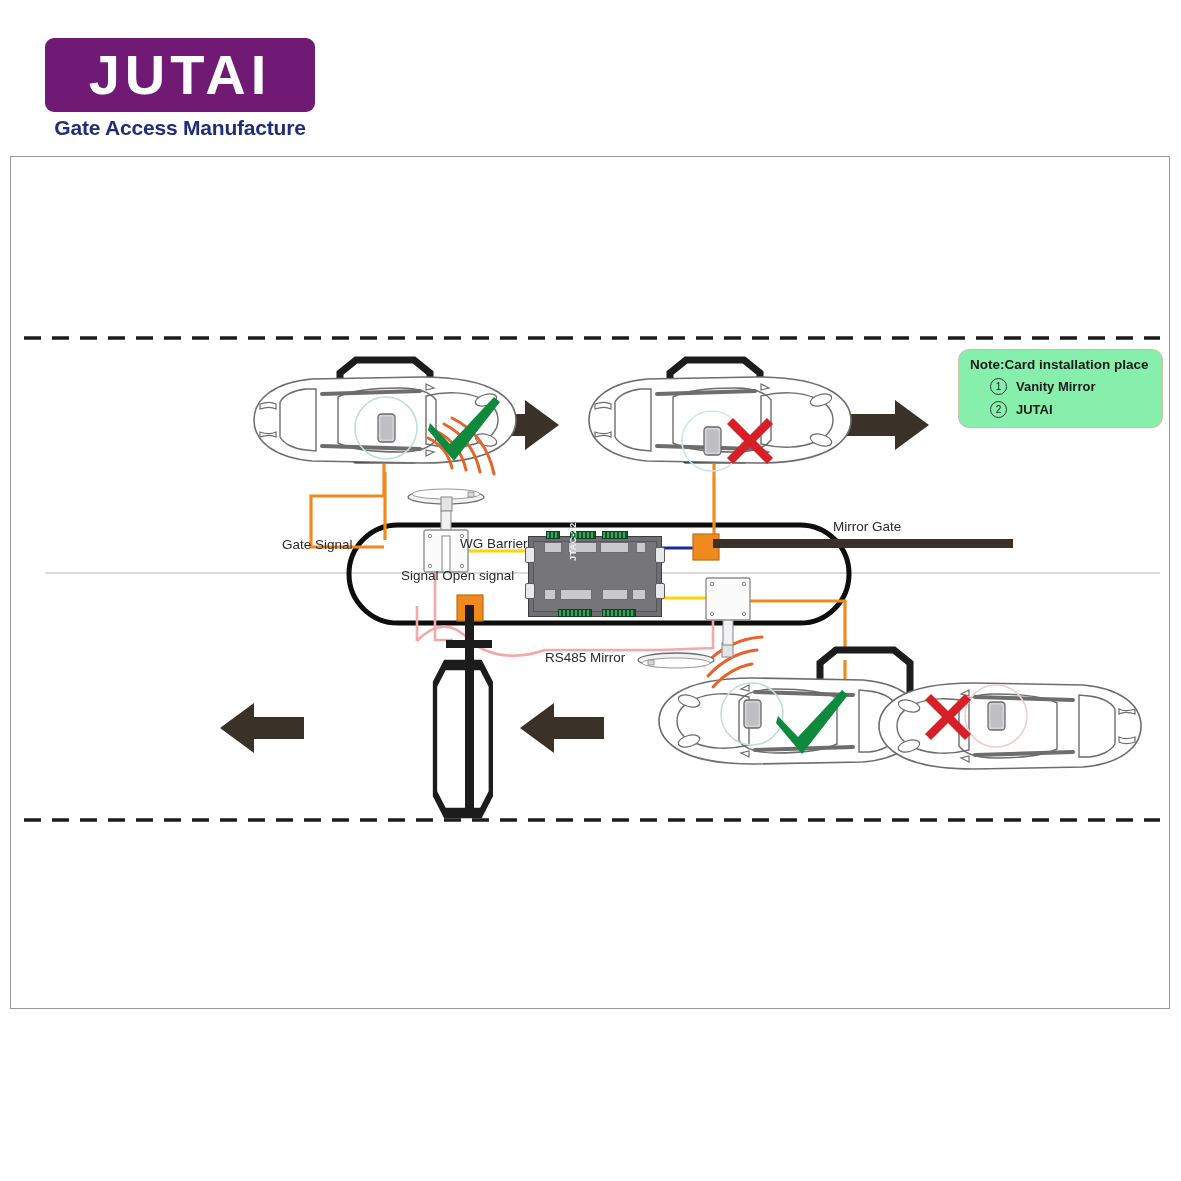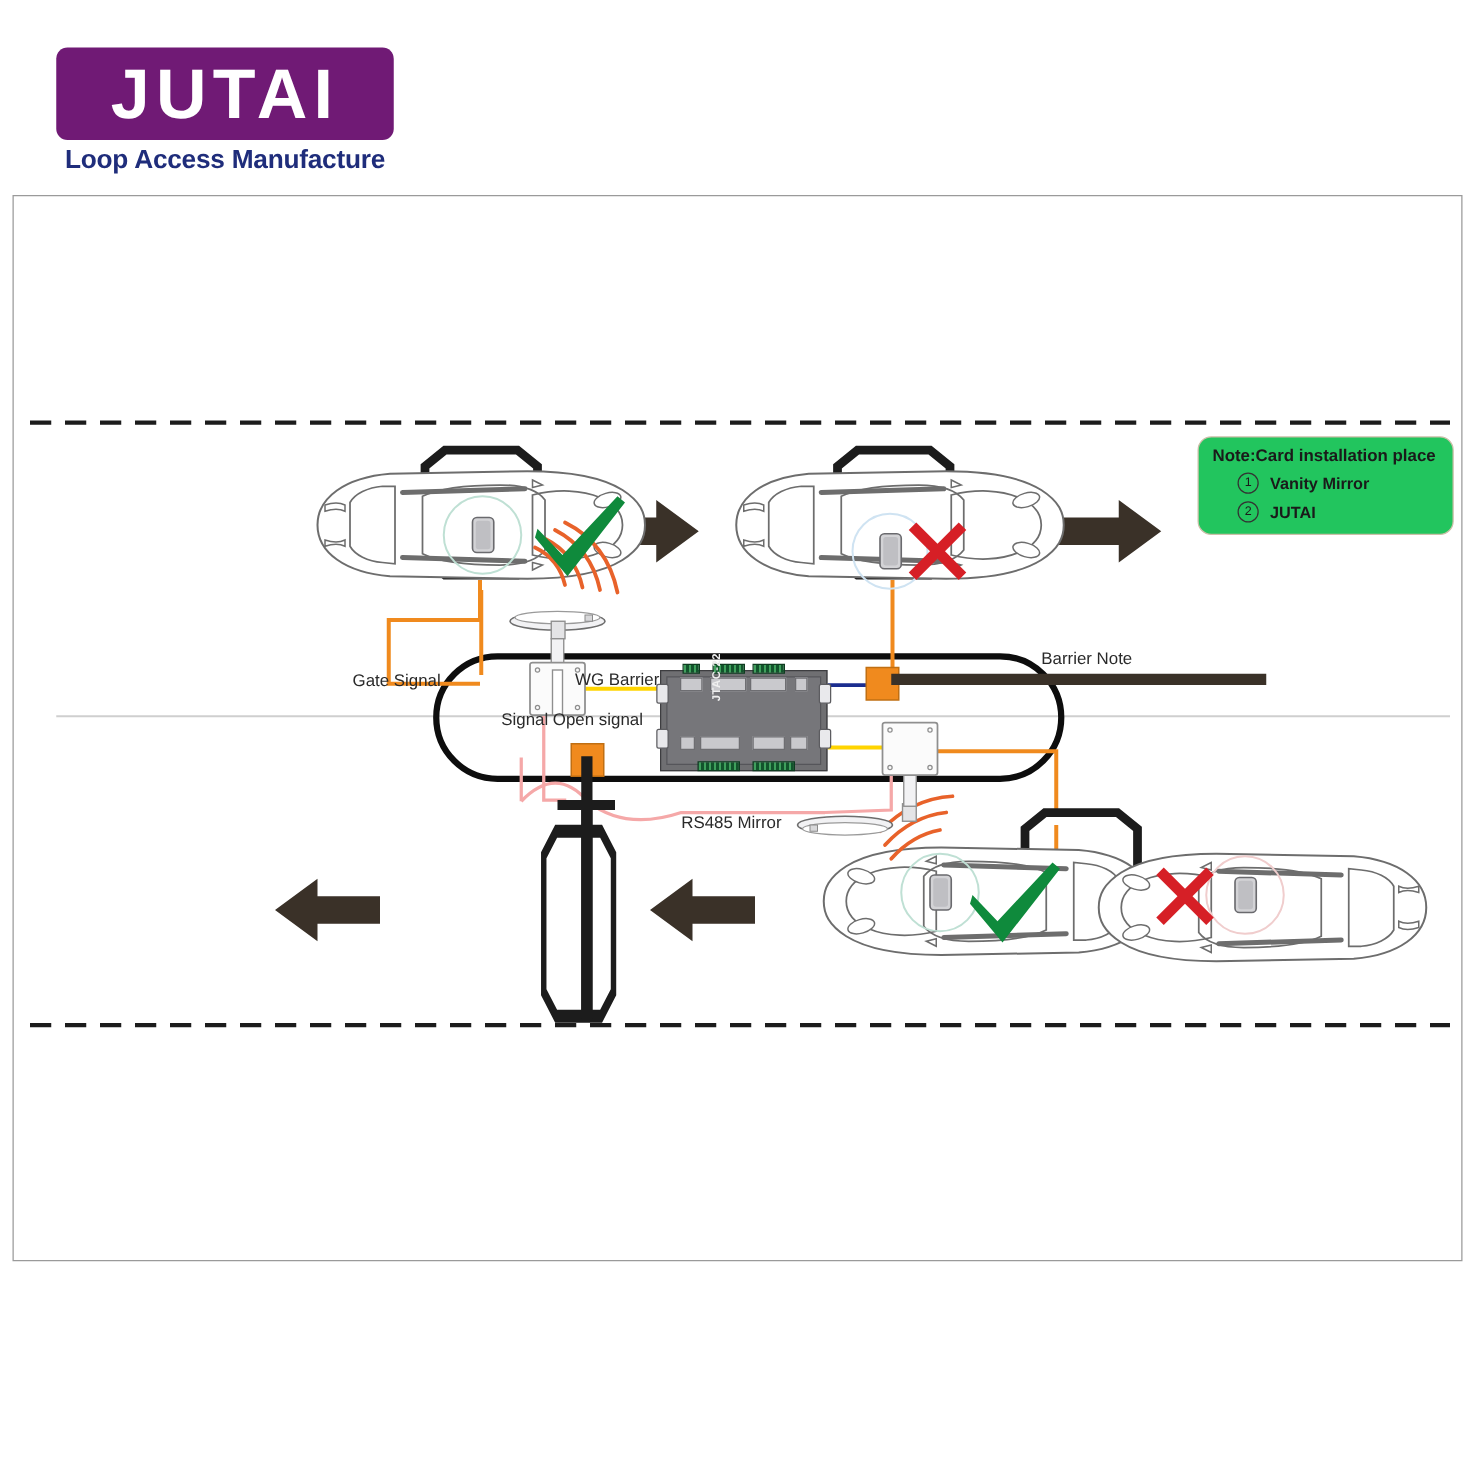--- a/index.html
+++ b/index.html
@@ -14,21 +14,21 @@
   #logo-tagline{margin-top:4px;text-align:center;color:#1f2d7b;font-size:21px;font-weight:bold;font-family:"Liberation Sans",sans-serif;letter-spacing:-0.2px;}
 
   
   #frame{position:absolute;left:10px;top:156px;width:1160px;height:853px;border:1px solid #9a9a9a;box-sizing:border-box;background:#fff;}
 
   
   #canvas{position:absolute;left:0;top:0;width:1181px;height:1181px;}
 
   
   #note-box{position:absolute;left:958px;top:349px;width:205px;padding:7px 9px 9px 11px;
-            border:1px solid #cbbfa8;border-radius:11px;background:#22c55e;box-sizing:border-box;}
+            border:1px solid #cbbfa8;border-radius:11px;background:#86efac;box-sizing:border-box;}
   #note-title{font-size:13.5px;color:#1a1a1a;font-weight:bold;white-space:nowrap;font-family:"Liberation Sans",sans-serif;}
   .note-row{display:flex;align-items:center;margin-top:6px;padding-left:20px;}
   .note-num{width:15px;height:15px;border:1.2px solid #333;border-radius:50%;font-size:10px;
             display:flex;align-items:center;justify-content:center;color:#1a1a1a;margin-right:9px;flex:none;}
   .note-txt{font-size:13px;color:#1a1a1a;font-weight:bold;white-space:nowrap;}
 
   
   .lbl{position:absolute;font-size:13.5px;color:#2a2a2a;white-space:nowrap;font-family:"Liberation Sans",sans-serif;}
   #lbl-loop{left:282px;top:537px;}
   #lbl-wg{left:460px;top:536px;}
@@ -49,21 +49,21 @@
 </style>
 </head>
 <body>
 
 <div id="stage">
 
   <div id="logo-block">
     <div id="logo-badge">
       <span>JUTAI</span>
     </div>
-    <div id="logo-tagline">Loop Access Manufacture</div>
+    <div id="logo-tagline">Gate Access Manufacture</div>
   </div>
 
   <div id="frame"></div>
 
   <svg id="canvas" viewBox="0 0 1181 1181">
     <defs>
 
       <g id="car-shape">
         <path d="M4 44 C4 22 26 6 62 3 L172 1 C205 1 232 6 248 16
                  C262 25 266 34 266 44 C266 54 262 63 248 72
@@ -308,21 +308,21 @@
     <div class="sidepad" style="left:-3px;top:52px;"></div>
     <div class="sidepad" style="left:127px;top:16px;"></div>
     <div class="sidepad" style="left:127px;top:52px;"></div>
     <div id="board-name">JTAC-22</div>
   </div>
 
   <div class="lbl" id="lbl-loop">Gate Signal</div>
   <div class="lbl" id="lbl-wg">WG Barrier</div>
   <div class="lbl" id="lbl-bopen">Signal Open signal</div>
   <div class="lbl" id="lbl-rs485">RS485 Mirror</div>
-  <div class="lbl" id="lbl-barrier">Barrier Note</div>
+  <div class="lbl" id="lbl-barrier">Mirror Gate</div>
 
   <div id="note-box">
     <div id="note-title">Note:Card installation place</div>
     <div class="note-row">
       <div class="note-num">1</div>
       <div class="note-txt">Vanity Mirror</div>
     </div>
     <div class="note-row">
       <div class="note-num">2</div>
       <div class="note-txt">JUTAI</div>

